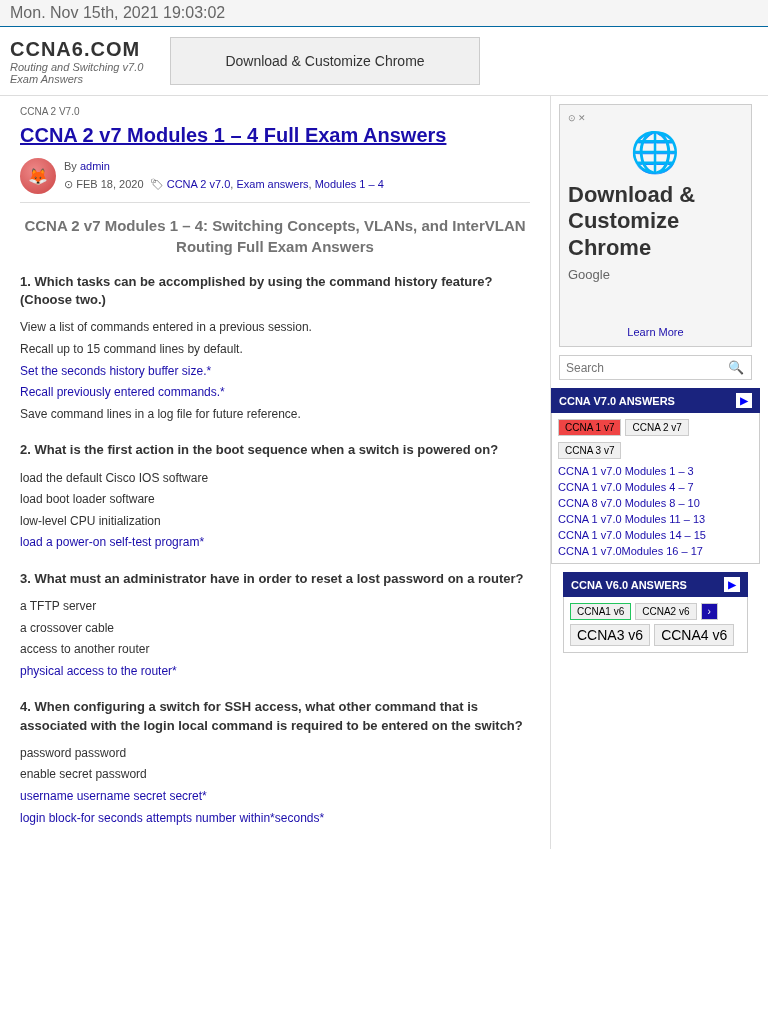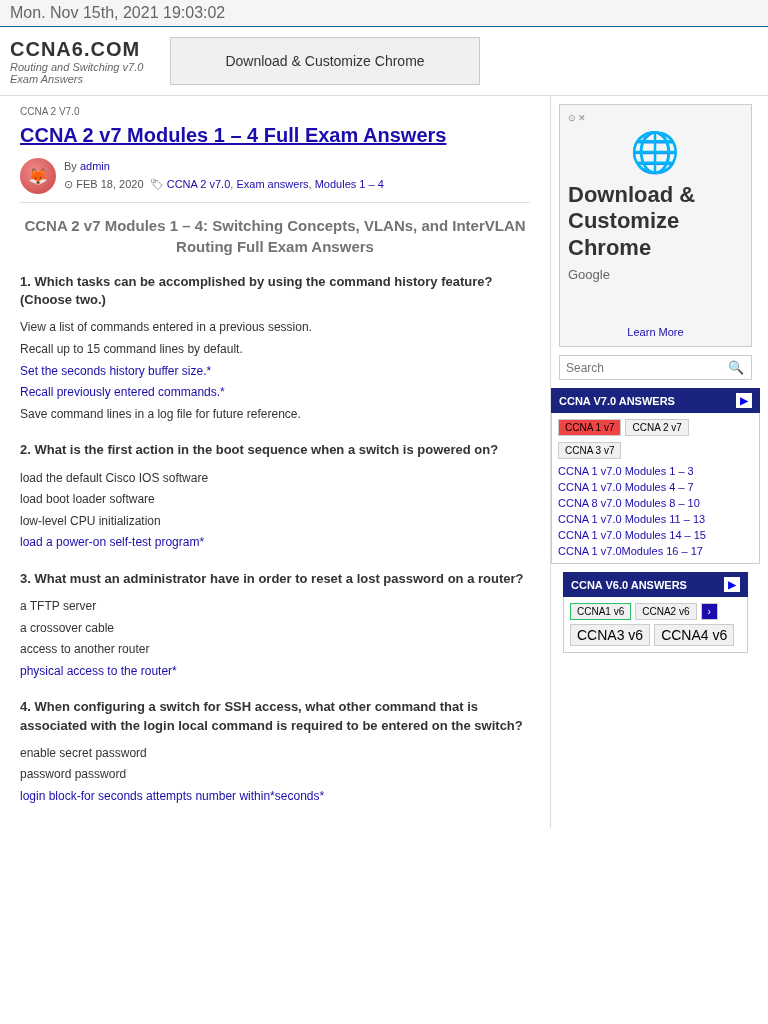--- a/index.html
+++ b/index.html
@@ -217,22 +217,23 @@
         <div class="answer-option"><span>a TFTP server</span></div>
         <div class="answer-option"><span>a crossover cable</span></div>
         <div class="answer-option"><span>access to another router</span></div>
         <div class="answer-option answer-correct"><span>physical access to the router*</span></div>
       </div>
 
       <div class="question">
         <span>4. When configuring a switch for SSH access, what other command that is associated with the login local command is required to be entered on the switch?</span>
       </div>
       <div class="answer-options">
+        <div class="answer-option"><span>password password</span></div>
         <div class="answer-option"><span>enable secret password</span></div>
-        <div class="answer-option"><span>password password</span></div>
+        <div class="answer-option answer-correct"><span>username username secret secret*</span></div>
         <div class="answer-option answer-correct"><span>login block-for seconds attempts number within*seconds*</span></div>
       </div>
 
     </div>
   </div>
 
   <div id="sidebar" style="width:210px; border-left:1px solid #ddd; padding:0; flex-shrink:0;">
 
     <div style="background:#f5f5f5; border:1px solid #ccc; margin:8px; padding:8px; font-size:12px; position:relative;">
       <div style="display:flex; justify-content:space-between; align-items:center; margin-bottom:4px;">

